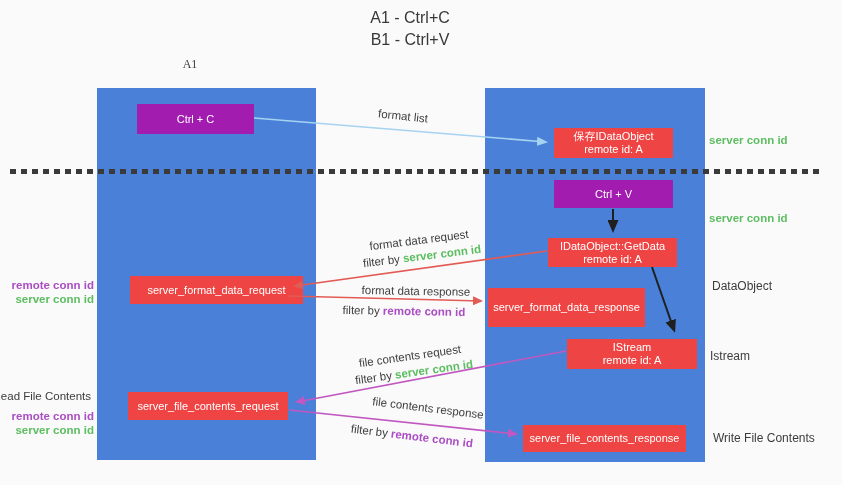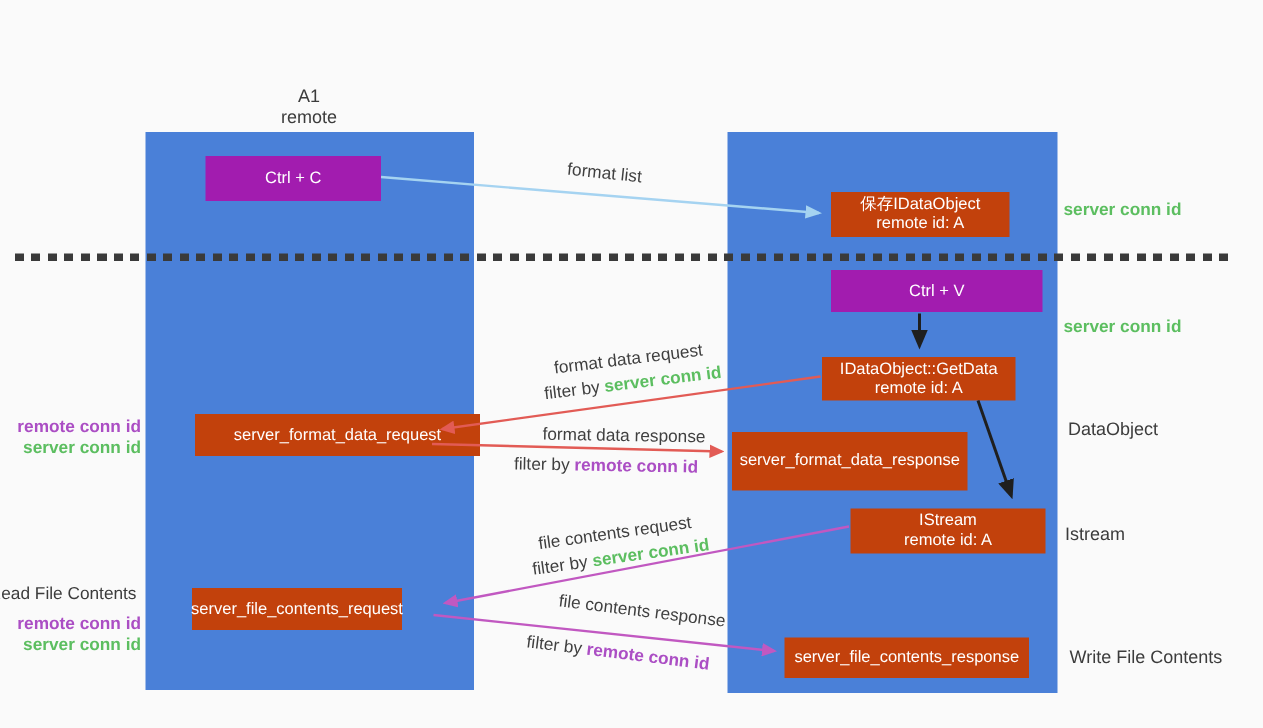--- a/index.html
+++ b/index.html
@@ -17,87 +17,88 @@
     font-size:12px; line-height:14px; color:#3c3c3c;
   }
   .lane { position:absolute; background:#4a80d8; }
   .node {
     position:absolute; display:flex; flex-direction:column;
     justify-content:center; align-items:center;
     color:#ffffff; font-size:11px; line-height:13px; text-align:center;
     white-space:nowrap;
   }
   .green  { background:#a21caf; }
-  .orange { background:#c2410c; }
+  .orange { background:#ef4444; }
   .dotted {
     position:absolute; left:10px; top:169px; width:814px; height:5px;
     background:repeating-linear-gradient(90deg,#3a3a3a 0 6px,transparent 6px 11px);
   }
   .flabel {
     position:absolute; font-size:11.5px; color:#3f3f3f; white-space:nowrap;
   }
   .side {
     position:absolute; font-size:11.5px; white-space:nowrap; line-height:14px;
   }
   .right-align { text-align:right; }
   .conn-green  { color:#5cbe60; font-weight:bold; }
   .conn-purple { color:#ab4ec4; font-weight:bold; }
   .dark { color:#3c3c3c; }
   svg.overlay { position:absolute; left:0; top:0; pointer-events:none; }
 </style>
 </head>
 <body>
 
 <div class="title">
+  <div>A1 - Ctrl+C</div>
+  <div>B1 - Ctrl+V</div>
 </div>
 
-<div class="col-head" style="left:136px; top:57px;">
+<div class="col-head" style="left:120px; top:57px;font-family:Liberation Serif, serif;">
   <div>A1</div>
-  <div>remote</div>
 </div>
 <div class="col-head" style="left:527px; top:57px;">
 </div>
 
 <div class="lane" style="left:97px; top:88px; width:219px; height:372px;"></div>
 <div class="lane" style="left:485px; top:88px; width:220px; height:374px;"></div>
 
 <div class="dotted"></div>
 
 <div class="node green" style="left:137px; top:104px; width:117px; height:30px;">
   <div>Ctrl + C</div>
 </div>
 
 <div class="node orange" style="left:554px; top:128px; width:119px; height:30px;">
   <div>保存IDataObject</div>
   <div>remote id: A</div>
 </div>
 
-<div class="node green" style="left:554px; top:180px; width:141px; height:28px;">
+<div class="node green" style="left:554px; top:180px; width:119px; height:28px;">
   <div>Ctrl + V</div>
 </div>
 
 <div class="node orange" style="left:548px; top:238px; width:129px; height:29px;">
   <div>IDataObject::GetData</div>
   <div>remote id: A</div>
 </div>
 
-<div class="node orange" style="left:130px; top:276px; width:190px; height:28px;">
+<div class="node orange" style="left:130px; top:276px; width:173px; height:28px;">
   <div>server_format_data_request</div>
 </div>
 
 <div class="node orange" style="left:488px; top:288px; width:157px; height:39px;">
   <div>server_format_data_response</div>
 </div>
 
 <div class="node orange" style="left:567px; top:339px; width:130px; height:30px;">
   <div>IStream</div>
   <div>remote id: A</div>
 </div>
 
-<div class="node orange" style="left:128px; top:392px; width:140px; height:28px;">
+<div class="node orange" style="left:128px; top:392px; width:160px; height:28px;">
   <div>server_file_contents_request</div>
 </div>
 
 <div class="node orange" style="left:523px; top:425px; width:163px; height:27px;">
   <div>server_file_contents_response</div>
 </div>
 
 <div class="flabel" style="left:403px; top:116px; transform:translate(-50%,-50%) rotate(6deg);">format list</div>
 
 <div class="flabel" style="left:419px; top:240px; transform:translate(-50%,-50%) rotate(-7deg);">format data request</div>

